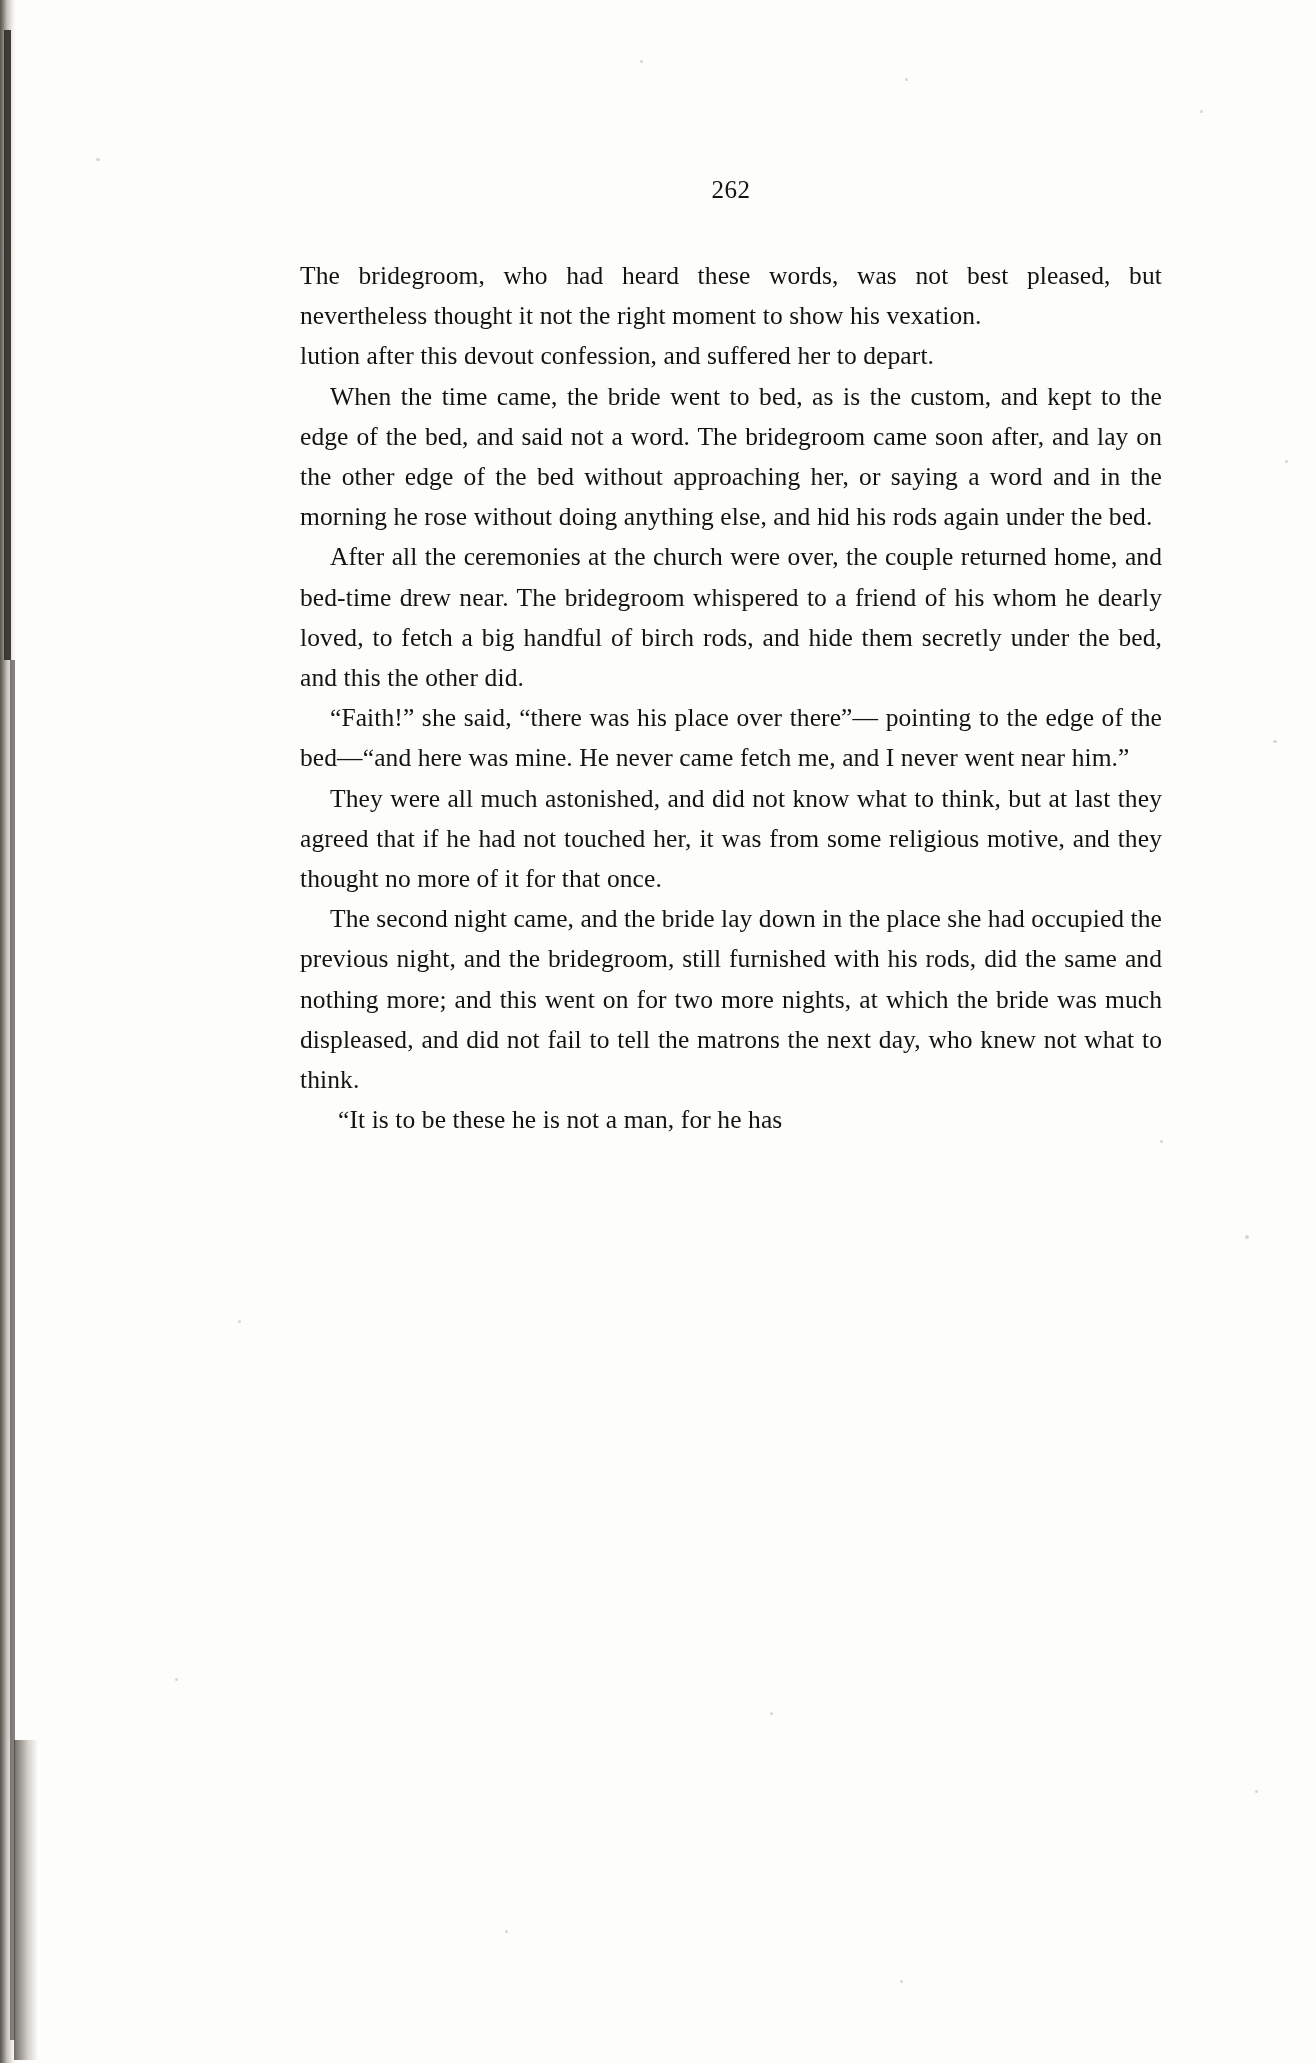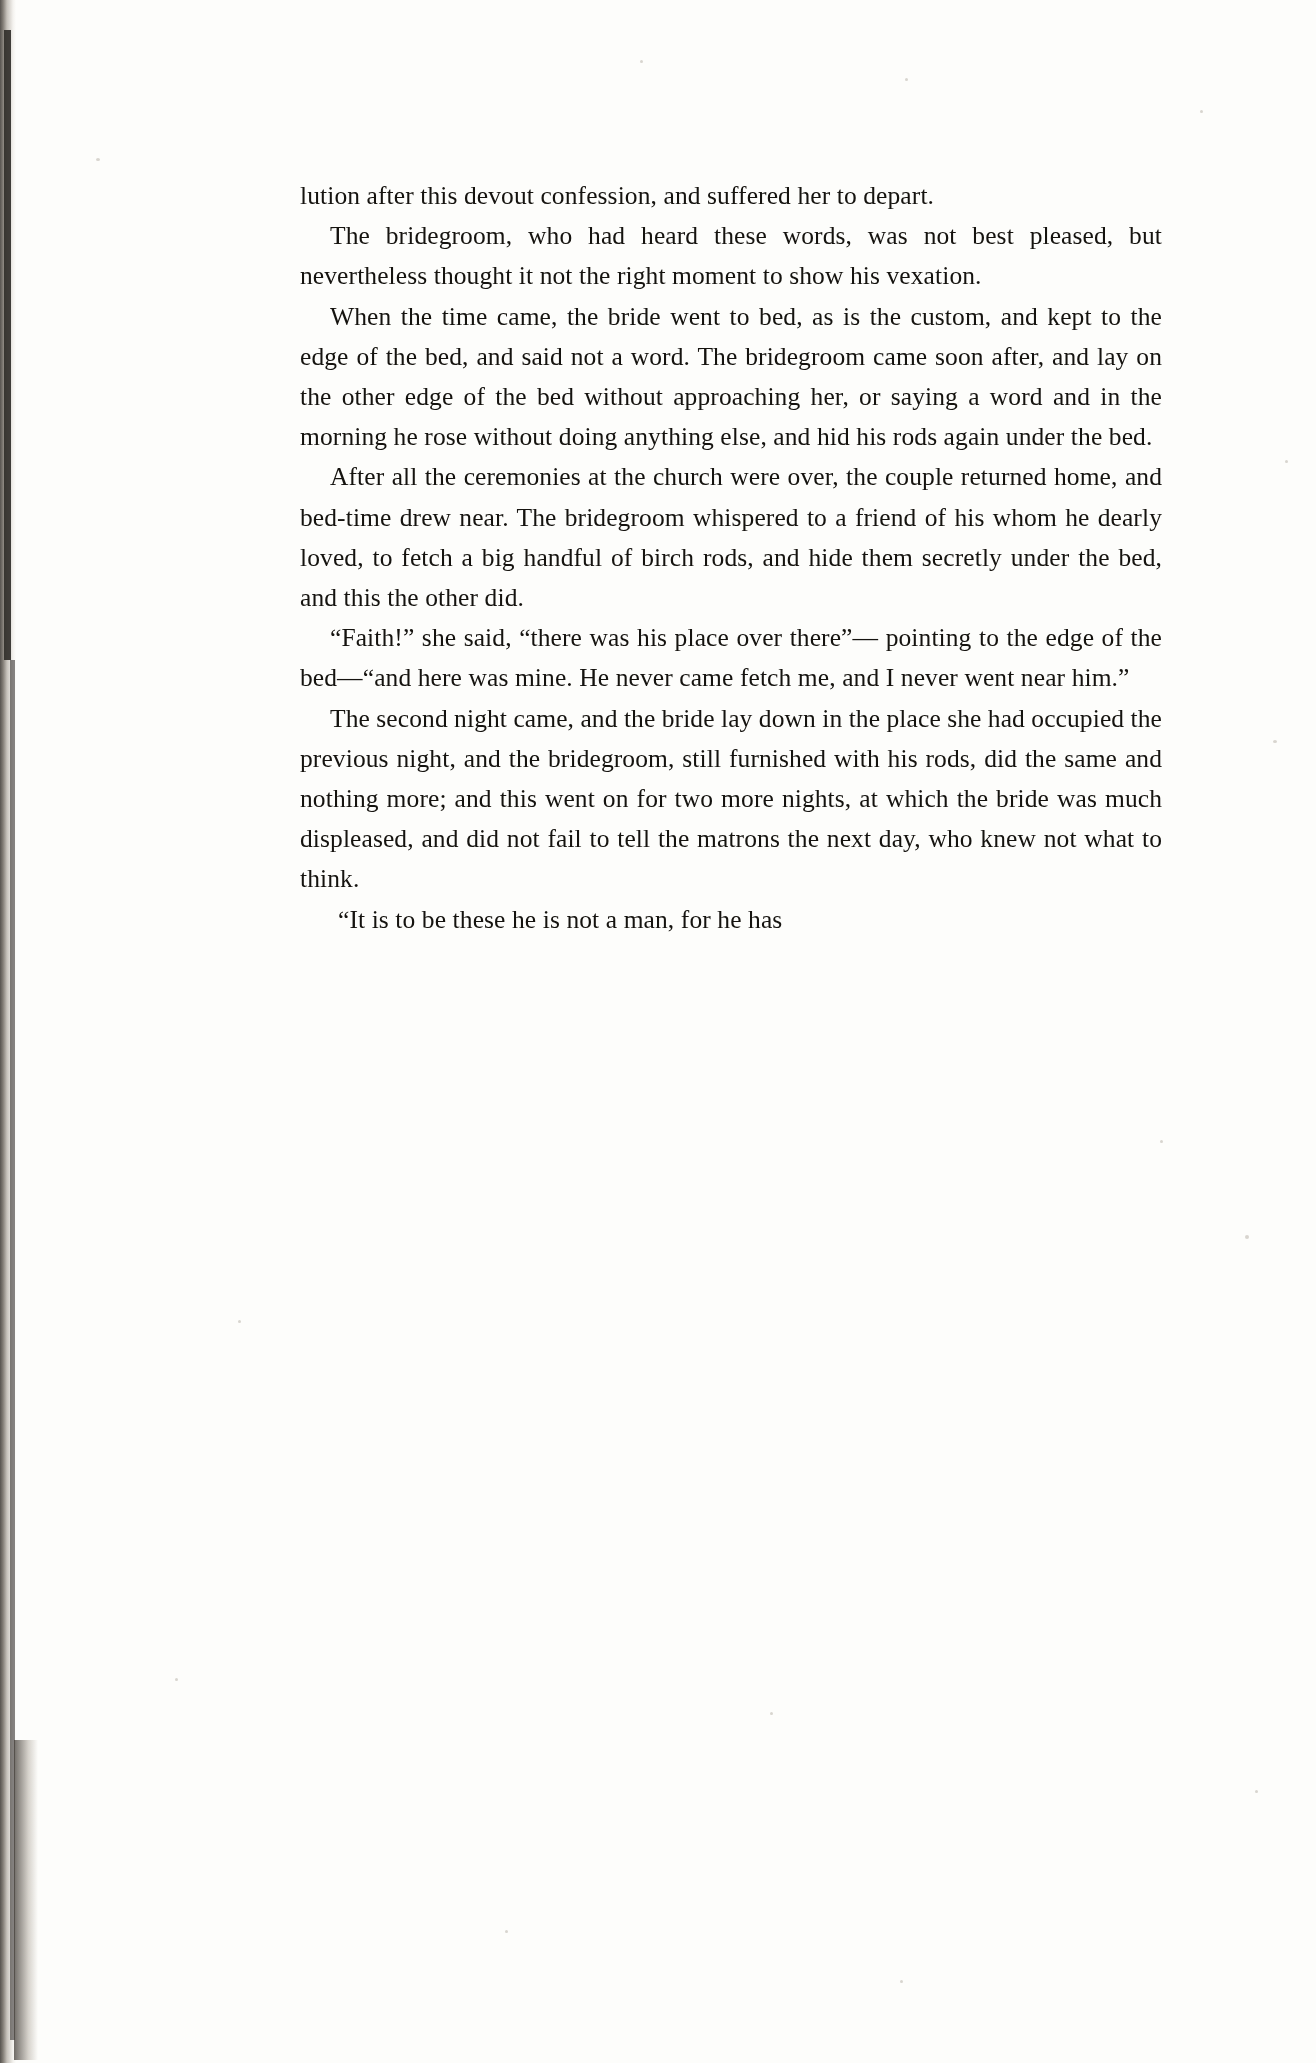--- a/index.html
+++ b/index.html
@@ -125,22 +125,24 @@
   <div class="speck" style="left:1160px; top:1140px; width:3px; height:3px;"></div>
   <div class="speck" style="left:1245px; top:1235px; width:4px; height:4px;"></div>
   <div class="speck" style="left:238px; top:1320px; width:3px; height:3px;"></div>
   <div class="speck" style="left:175px; top:1678px; width:3px; height:3px;"></div>
   <div class="speck" style="left:770px; top:1712px; width:3px; height:3px;"></div>
   <div class="speck" style="left:1255px; top:1790px; width:3px; height:3px;"></div>
   <div class="speck" style="left:505px; top:1930px; width:3px; height:3px;"></div>
   <div class="speck" style="left:900px; top:1980px; width:3px; height:3px;"></div>
 
   <div id="text-column">
+    <div id="page-number">262</div>
 
+    <p class="para">The bridegroom, who had heard these words, was not best pleased, but nevertheless thought it not the right moment to show his vexation.</p>
     <p class="para first">lution after this devout confession, and suffered her to depart.</p>
-    <p class="para">The bridegroom, who had heard these words, was not best pleased, but nevertheless thought it not the right moment to show his vexation.</p>
     <p class="para">When the time came, the bride went to bed, as is the custom, and kept to the edge of the bed, and said not a word.   The bridegroom came soon after, and lay on the other edge of the bed without approaching her, or saying a word and in the morning he rose without doing anything else, and hid his rods again under the bed.</p>
     <p class="para">After all the ceremonies at the church were over, the couple returned home, and bed-time drew near.   The bridegroom whispered to a friend of his whom he dearly loved, to fetch a big handful of birch rods, and hide them secretly under the bed, and this the other did.</p>
     <p class="para">“Faith!” she said, “there was his place over there”— pointing to the edge of the bed—“and here was mine. He never came fetch me, and I never went near him.”</p>
+    <p class="para">They were all much astonished, and did not know what to think, but at last they agreed that if he had not touched her, it was from some religious motive, and they thought no more of it for that once.</p>
     <p class="para tight">The second night came, and the bride lay down in the place she had occupied the previous night, and the bridegroom, still furnished with his rods, did the same and nothing more; and this went on for two more nights, at which the bride was much displeased, and did not fail to tell the matrons the next day, who knew not what to think.</p>
     <p class="para last">“It is to be these he is not a man, for he has</p>
   </div>
 </div>
 
 </body></html>

